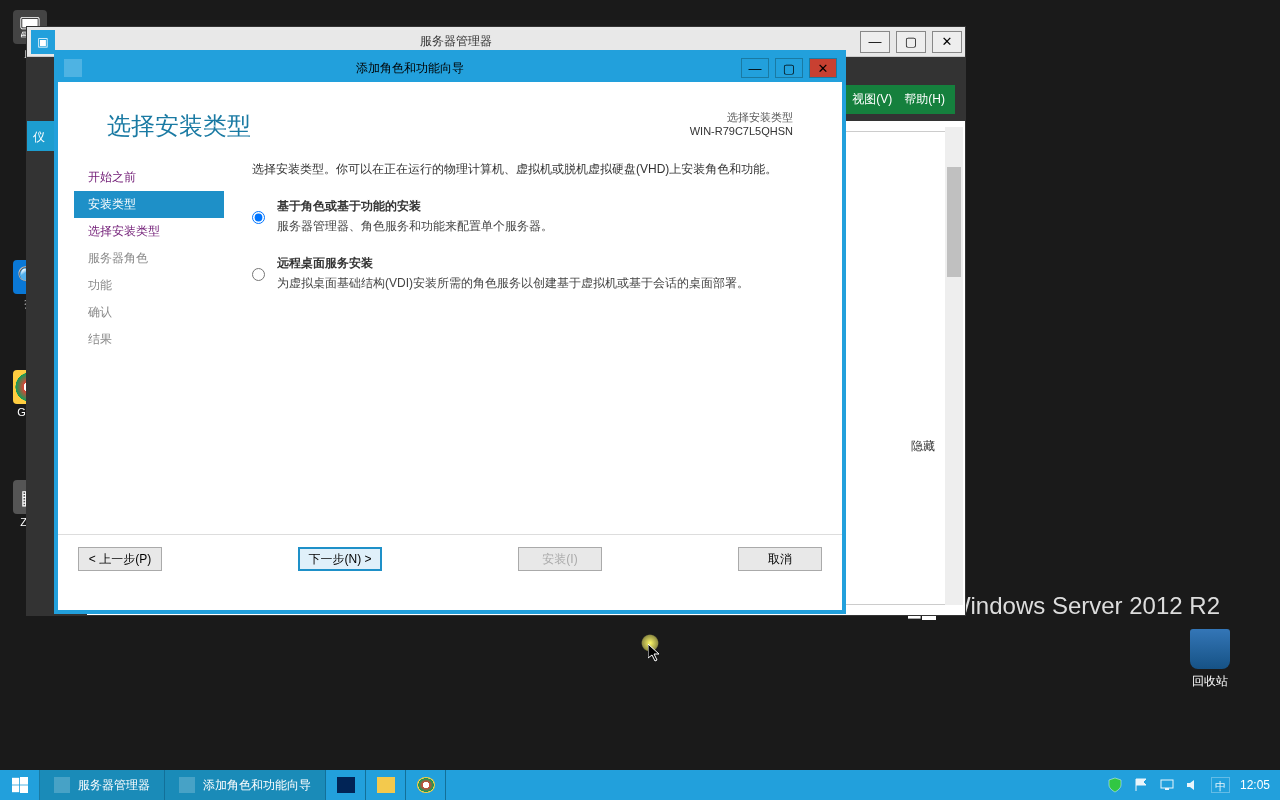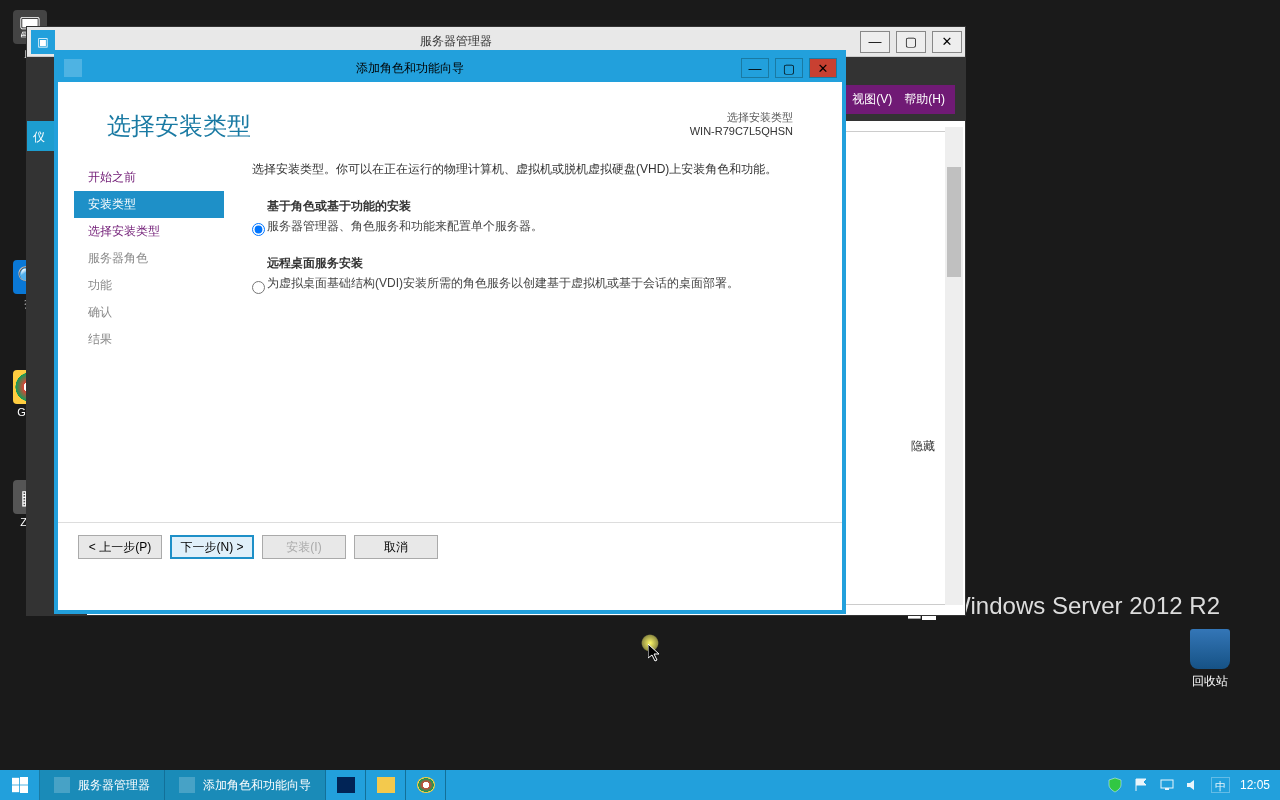--- a/index.html
+++ b/index.html
@@ -19,21 +19,21 @@
 .recycle { position: absolute; right: 40px; bottom: 80px; width: 60px; text-align: center; color: #fff; font-size: 12px; }
 .recycle .ico { width: 40px; height: 40px; margin: 0 auto 4px; background: linear-gradient(#3a8dde, #1560a0); border-radius: 3px 3px 8px 8px; opacity: 0.8; }
 
 
 .sm-window { position: absolute; left: 26px; top: 26px; width: 940px; height: 590px; background: #fff; border: 1px solid #333; }
 .sm-titlebar { height: 30px; background: #e8e8e8; display: flex; align-items: center; justify-content: space-between; border-bottom: 1px solid #ccc; }
 .sm-titlebar .title { flex: 1; text-align: center; font-size: 12px; color: #333; }
 .sm-titlebar .winbtns { display: flex; }
 .winbtn { width: 30px; height: 22px; display: flex; align-items: center; justify-content: center; border: 1px solid #888; margin: 2px 3px; font-size: 13px; background: #eee; cursor: pointer; }
 .sm-titlebar .appico { width: 24px; height: 24px; margin-left: 4px; background: #22a0dc; display: flex; align-items: center; justify-content: center; color: #fff; font-size: 12px; }
-.sm-menubar { position: absolute; top: 58px; right: 10px; display: flex; gap: 12px; font-size: 12px; color: #fff; background: #701a75; padding: 6px 10px; z-index: 1; }
+.sm-menubar { position: absolute; top: 58px; right: 10px; display: flex; gap: 12px; font-size: 12px; color: #fff; background: #15803d; padding: 6px 10px; z-index: 1; }
 .sm-toolbar { height: 64px; background: #333; color: #fff; display: flex; align-items: center; padding: 0 10px; font-size: 14px; position: relative; z-index: 1; }
 .sm-sidebar { position: absolute; left: 0; top: 94px; width: 60px; bottom: 0; background: #333; color: #fff; }
 .sm-sidebar-item { height: 30px; font-size: 12px; padding: 8px 6px; color: #fff; background: #1d9dcf; }
 .sm-content { position: absolute; left: 60px; top: 94px; right: 0; bottom: 0; background: #fff; border: 1px solid #ccc; margin: 10px; }
 .sm-scroll { position: absolute; right: 2px; top: 100px; bottom: 10px; width: 18px; background: #eee; }
 .sm-scroll-thumb { position: absolute; top: 40px; left: 2px; right: 2px; height: 110px; background: #c0c0c0; }
 .sm-hide { position: absolute; right: 30px; bottom: 160px; font-size: 12px; color: #333; z-index: 2;}
 
 
 .wizard { position: absolute; left: 54px; top: 50px; width: 792px; height: 564px; background: #fff; border: 4px solid #22a0dc; z-index: 10; }
@@ -50,26 +50,26 @@
 .wizard-dest .label { color: #555; }
 
 .wizard-body { display: flex; padding: 0 16px; height: 366px; }
 .wizard-nav { width: 150px; padding: 8px 0; }
 .wizard-nav-item { padding: 5px 14px; font-size: 12px; color: #888; cursor: pointer; }
 .wizard-nav-item.done { color: #701a75; }
 .wizard-nav-item.active { background: #1e90c8; color: #fff; }
 
 .wizard-main { flex: 1; padding: 4px 20px 0 28px; font-size: 12px; color: #333; }
 .wizard-main .intro { margin-bottom: 18px; line-height: 1.6; }
-.radio-option { display: flex; align-items: flex-end; gap: 2px; margin-bottom: 18px; }
+.radio-option { display: flex; align-items: center; gap: 12px; margin-bottom: 18px; }
 .radio-option input { margin-top: 2px; }
 .radio-option .label { font-weight: bold; line-height: 1.5; }
 .radio-option .desc { color: #444; line-height: 1.6; margin-top: 2px; }
 
-.wizard-footer { border-top: 1px solid #ddd; padding: 12px 20px; display: flex; justify-content: flex-start; gap: 8px; }
+.wizard-footer { border-top: 1px solid #ddd; padding: 12px 20px; display: flex; justify-content: space-between; gap: 8px; margin-top: 12px; }
 .wbtn { width: 84px; height: 24px; font-size: 12px; background: #e8e8e8; border: 1px solid #aaa; cursor: pointer; }
 .wbtn.primary { border: 2px solid #1e90c8; background: #e0f0fa; }
 .wbtn:disabled { color: #aaa; cursor: default; }
 
 
 .cursor-hl { position: absolute; width: 18px; height: 18px; border-radius: 50%; background: radial-gradient(circle, #fffa6a 0%, #fffa6a88 60%, transparent 70%); pointer-events: none; z-index: 200; }
 .cursor-arrow { position: absolute; width: 0; height: 0; pointer-events: none; z-index: 201; }
 
 
 .taskbar { position: absolute; left: 0; bottom: 0; width: 100%; height: 30px; background: #22a0dc; display: flex; align-items: stretch; font-size: 12px; color: #fff; }

